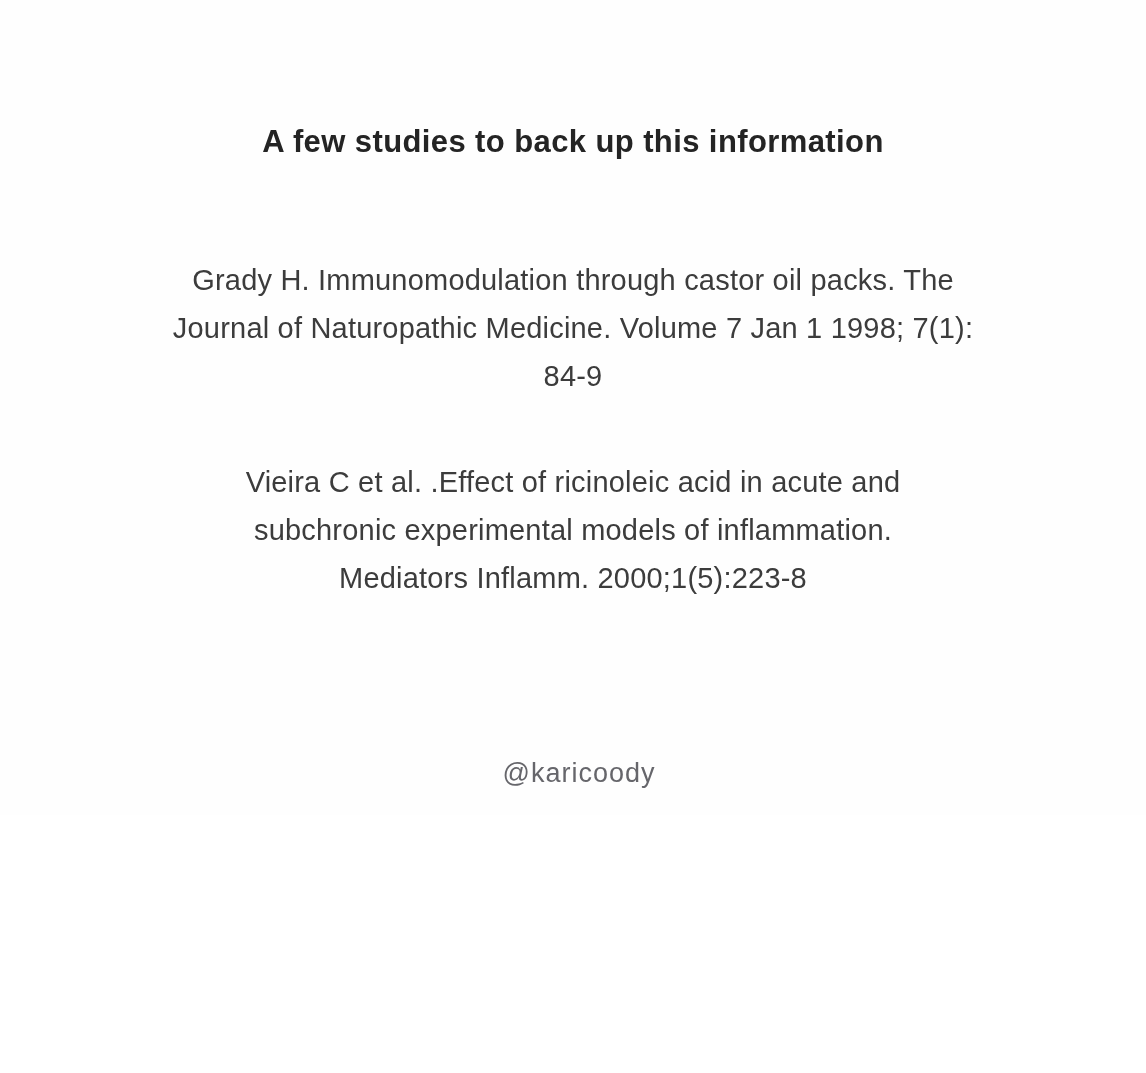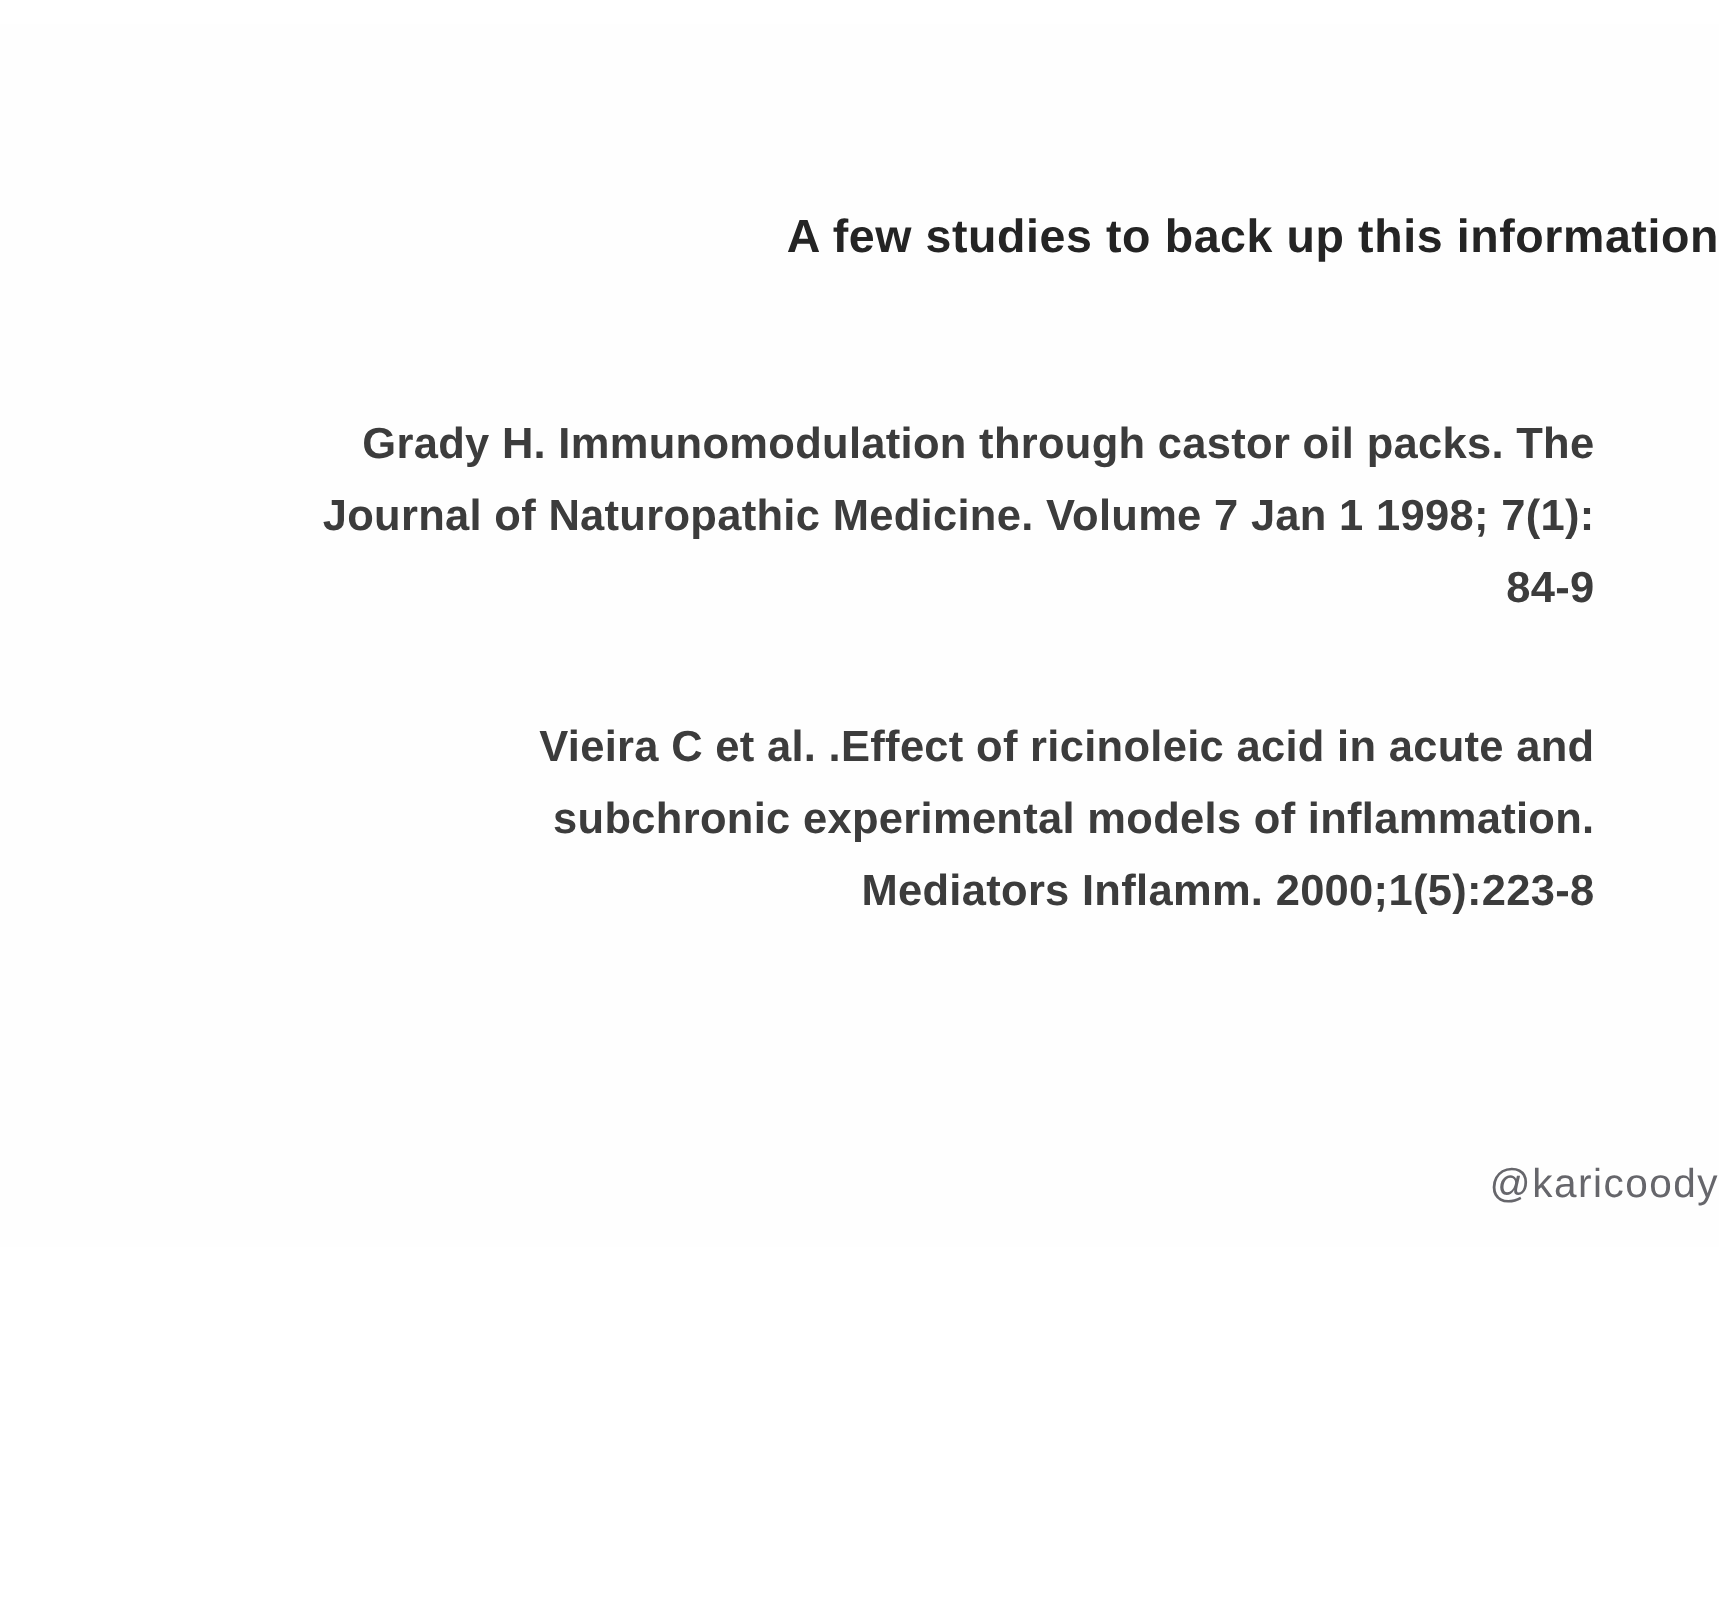--- a/index.html
+++ b/index.html
@@ -4,42 +4,42 @@
 <style>
   html, body {
     margin: 0;
     padding: 0;
     background: #ffffff;
   }
   .page {
     position: relative;
     width: 1146px;
     height: 815px;
-    margin: 16px auto;
+    margin: 0 auto;
     background: #fefefe;
     font-family: "Liberation Sans", sans-serif;
-    text-align: right;
+    text-align: center;
     overflow: hidden;
   }
   .title {
     margin: 0;
     padding-top: 124px;
     font-size: 31px;
     font-weight: 700;
     letter-spacing: 0.4px;
     color: #242424;
   }
   .citations {
     margin-top: 96px;
   }
   .citation {
     margin: 0 auto 58px auto;
     max-width: 980px;
     font-size: 29px;
-    font-weight: 700;
+    font-weight: 400;
     line-height: 48px;
     letter-spacing: 0.2px;
     color: #3c3c3c;
     white-space: pre-line;
   }
   .handle {
     position: absolute;
     left: 12px;
     right: 0;
     bottom: 26px;

